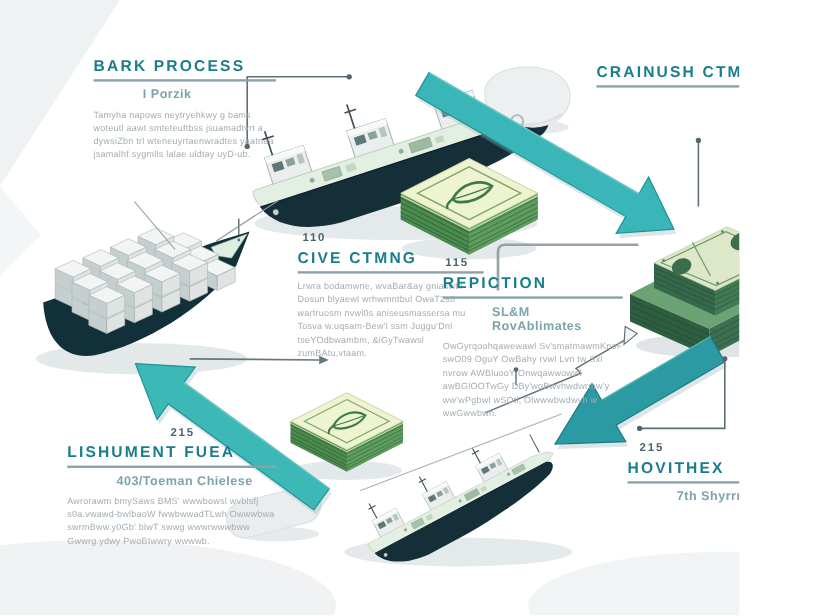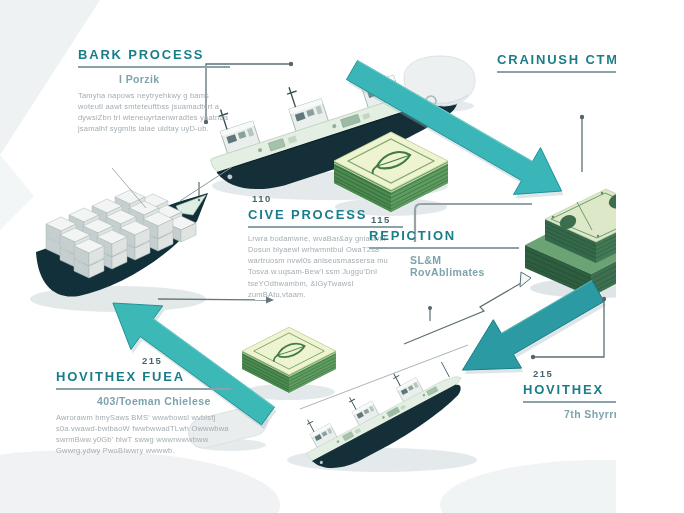--- a/index.html
+++ b/index.html
@@ -250,35 +250,36 @@
   </div>
 
   <div class="step s2">
 
     <h3 class="title">CRAINUSH CTMNG</h3>
     <div class="rule"></div>
   </div>
 
   <div class="step s3">
     <div class="num">110</div>
-    <h3 class="title">CIVE PROCESS</h3>
+    <h3 class="title">CIVE CTMNG</h3>
     <div class="rule"></div>
     <p class="body">Lrwra bodamwne, wvaBar&amp;ay gniaswtil Dosun blyaewl wrhwmntbul OwaT2s8 wartruosm nvwl0s aniseusmassersa mu Tosva w.uqsam-Bew'l ssm Juggu'Dnl tseYOdbwambm, &amp;iGyTwawsl zumBAtu,vtaam.</p>
   </div>
 
   <div class="step s4">
     <div class="num">115</div>
     <h3 class="title">REPICTION</h3>
     <div class="rule"></div>
     <div class="subtitle">SL&amp;M RovAblimates</div>
+    <p class="body">OwGyrqoohqawewawl Sv'smatmawmKnoF swO09 OguY OwBahy rvwl Lvn tw Sxl nvrow AWBluooY Onwqawwowwl awBGlOOTwGy DBy'wgBwvhwdwrmw'y ww'wPgbwl wSOtl, Olwwwbwdwvh w wwGwwbwh.</p>
   </div>
 
   <div class="step s5">
     <div class="num">215</div>
-    <h3 class="title">HOVITHEX FUEA</h3>
+    <h3 class="title">LISHUMENT FUEA</h3>
     <div class="rule"></div>
     <div class="subtitle">403/Toeman Chielese</div>
     <p class="body">Awrorawm bmySaws BMS' wwwbowsl wvblsfj s0a.vwawd-bwlbaoW fwwbwwadTLwh Owwwbwa swrmBww.y0Gb' blwT swwg wwwrwwwbww Gwwrg.ydwy PwoBIwwry wwwwb.</p>
   </div>
 
   <div class="step s6">
     <div class="num">215</div>
     <h3 class="title">HOVITHEX</h3>
     <div class="rule"></div>
     <div class="subtitle">7th Shyrrns</div>

